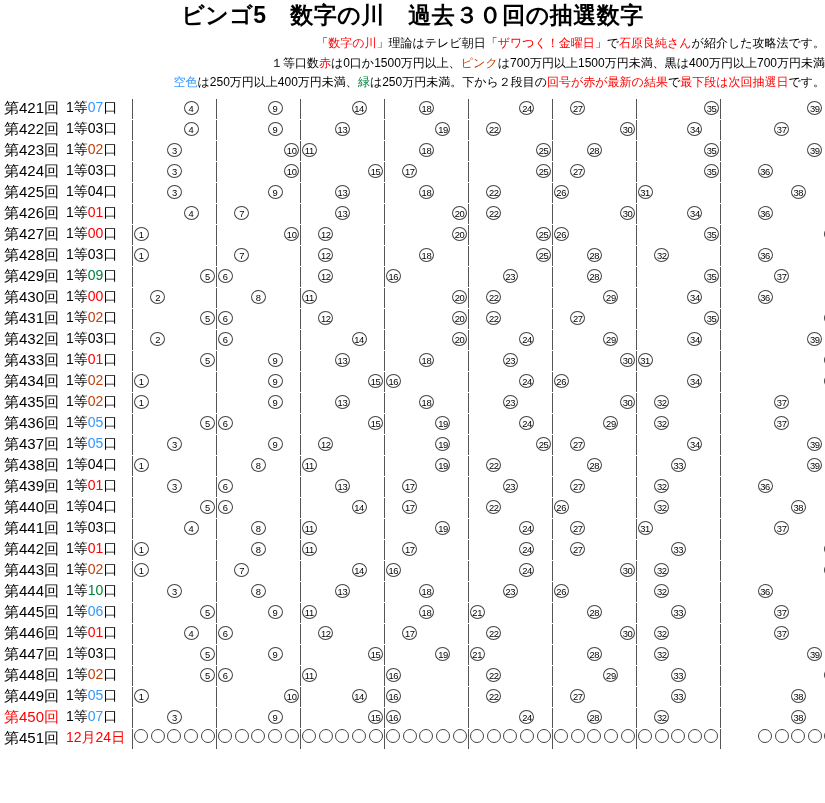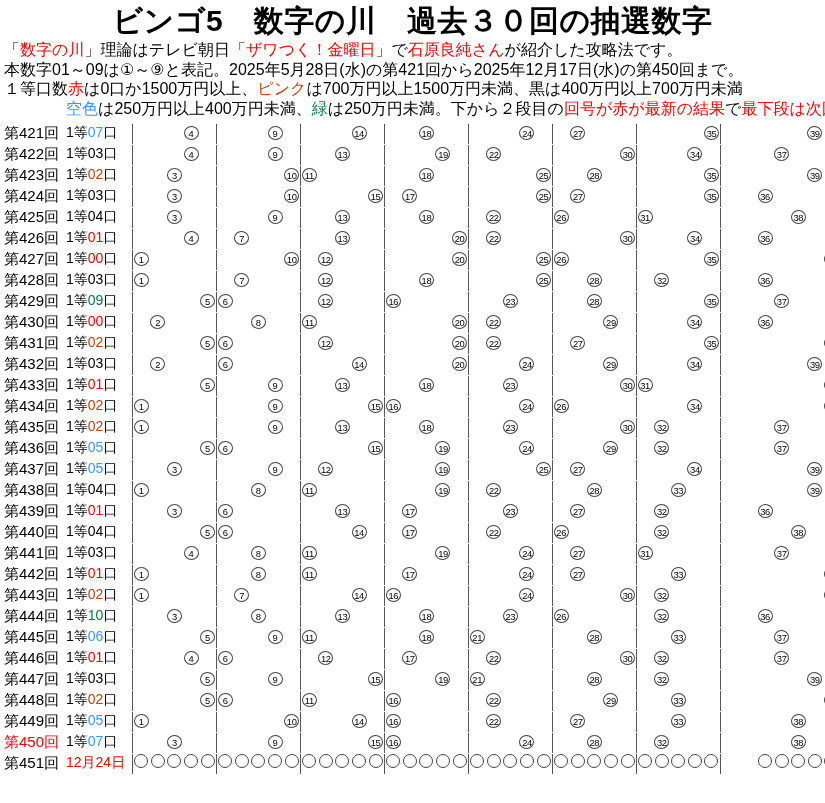--- a/index.html
+++ b/index.html
@@ -8,33 +8,34 @@
     background:#ffffff;
     font-family:"Liberation Sans","DejaVu Sans",sans-serif;
     color:#000000;
     overflow:hidden;
   }
   .page{position:relative;width:825px;height:803px;}
 
   
   .title{
     text-align:center;
-    font-size:30px;
+    font-size:23px;
     font-weight:bold;
     letter-spacing:.5px;
-    padding-top:6px;
+    padding-top:0;
     line-height:30px;
     white-space:pre;
   }
   .desc{
     margin-top:4px;
-    font-size:16px;
+    font-size:12px;
     line-height:19.5px;
     padding-left:4px;
     white-space:nowrap;
+    text-align:right;
   }
   .desc div{height:19.5px;}
   .desc .ind{padding-left:62px;}
 
   .c-red{color:#ff0000;}
   .c-pink{color:#c2410c;}
   .c-sky{color:#3399ff;}
   .c-green{color:#008040;}
   .c-black{color:#000000;}
 
@@ -113,21 +114,20 @@
 </style>
 </head>
 <body>
 
 <div class="page">
 
   <div class="title">ビンゴ5　数字の川　過去３０回の抽選数字</div>
 
   <div class="desc">
       <div><span class="c-black">「</span><span class="c-red">数字の川</span><span class="c-black">」理論はテレビ朝日「</span><span class="c-red">ザワつく！金曜日</span><span class="c-black">」で</span><span class="c-red">石原良純さん</span><span class="c-black">が紹介した攻略法です。</span></div>
-      <div><span class="c-black">本数字01～09は①～⑨と表記。2025年5月28日(水)の第421回から2025年12月17日(水)の第450回まで。</span></div>
       <div><span class="c-black">１等口数</span><span class="c-red">赤</span><span class="c-black">は0口か1500万円以上、</span><span class="c-pink">ピンク</span><span class="c-black">は700万円以上1500万円未満、黒は400万円以上700万円未満</span></div>
       <div class="ind"><span class="c-sky">空色</span><span class="c-black">は250万円以上400万円未満、</span><span class="c-green">緑</span><span class="c-black">は250万円未満。下から２段目の</span><span class="c-red">回号が赤が最新の結果</span><span class="c-black">で</span><span class="c-red">最下段は次回抽選日</span><span class="c-black">です。</span></div>
     </div>
 
   <div class="grid">
       <div class="row"><span class="lbl-round c-black">第421回</span><span class="lbl-prize"><span>1等</span><span class="c-sky">07</span><span>口</span></span><span class="bands"><span class="band"><span class="cell"></span><span class="cell"></span><span class="cell"></span><span class="cell"><span class="num w1">4</span></span><span class="cell"></span></span><span class="band"><span class="cell"></span><span class="cell"></span><span class="cell"></span><span class="cell"><span class="num w1">9</span></span><span class="cell"></span></span><span class="band"><span class="cell"></span><span class="cell"></span><span class="cell"></span><span class="cell"><span class="num">14</span></span><span class="cell"></span></span><span class="band"><span class="cell"></span><span class="cell"></span><span class="cell"><span class="num">18</span></span><span class="cell"></span><span class="cell"></span></span><span class="band"><span class="cell"></span><span class="cell"></span><span class="cell"></span><span class="cell"><span class="num">24</span></span><span class="cell"></span></span><span class="band"><span class="cell"></span><span class="cell"><span class="num">27</span></span><span class="cell"></span><span class="cell"></span><span class="cell"></span></span><span class="band"><span class="cell"></span><span class="cell"></span><span class="cell"></span><span class="cell"></span><span class="cell"><span class="num">35</span></span></span><span class="band last"><span class="cell"></span><span class="cell"></span><span class="cell"></span><span class="cell"><span class="num">39</span></span><span class="cell"></span></span></span></div>
       <div class="row"><span class="lbl-round c-black">第422回</span><span class="lbl-prize"><span>1等</span><span class="c-black">03</span><span>口</span></span><span class="bands"><span class="band"><span class="cell"></span><span class="cell"></span><span class="cell"></span><span class="cell"><span class="num w1">4</span></span><span class="cell"></span></span><span class="band"><span class="cell"></span><span class="cell"></span><span class="cell"></span><span class="cell"><span class="num w1">9</span></span><span class="cell"></span></span><span class="band"><span class="cell"></span><span class="cell"></span><span class="cell"><span class="num">13</span></span><span class="cell"></span><span class="cell"></span></span><span class="band"><span class="cell"></span><span class="cell"></span><span class="cell"></span><span class="cell"><span class="num">19</span></span><span class="cell"></span></span><span class="band"><span class="cell"></span><span class="cell"><span class="num">22</span></span><span class="cell"></span><span class="cell"></span><span class="cell"></span></span><span class="band"><span class="cell"></span><span class="cell"></span><span class="cell"></span><span class="cell"></span><span class="cell"><span class="num">30</span></span></span><span class="band"><span class="cell"></span><span class="cell"></span><span class="cell"></span><span class="cell"><span class="num">34</span></span><span class="cell"></span></span><span class="band last"><span class="cell"></span><span class="cell"><span class="num">37</span></span><span class="cell"></span><span class="cell"></span><span class="cell"></span></span></span></div>
       <div class="row"><span class="lbl-round c-black">第423回</span><span class="lbl-prize"><span>1等</span><span class="c-pink">02</span><span>口</span></span><span class="bands"><span class="band"><span class="cell"></span><span class="cell"></span><span class="cell"><span class="num w1">3</span></span><span class="cell"></span><span class="cell"></span></span><span class="band"><span class="cell"></span><span class="cell"></span><span class="cell"></span><span class="cell"></span><span class="cell"><span class="num">10</span></span></span><span class="band"><span class="cell"><span class="num">11</span></span><span class="cell"></span><span class="cell"></span><span class="cell"></span><span class="cell"></span></span><span class="band"><span class="cell"></span><span class="cell"></span><span class="cell"><span class="num">18</span></span><span class="cell"></span><span class="cell"></span></span><span class="band"><span class="cell"></span><span class="cell"></span><span class="cell"></span><span class="cell"></span><span class="cell"><span class="num">25</span></span></span><span class="band"><span class="cell"></span><span class="cell"></span><span class="cell"><span class="num">28</span></span><span class="cell"></span><span class="cell"></span></span><span class="band"><span class="cell"></span><span class="cell"></span><span class="cell"></span><span class="cell"></span><span class="cell"><span class="num">35</span></span></span><span class="band last"><span class="cell"></span><span class="cell"></span><span class="cell"></span><span class="cell"><span class="num">39</span></span><span class="cell"></span></span></span></div>
       <div class="row"><span class="lbl-round c-black">第424回</span><span class="lbl-prize"><span>1等</span><span class="c-black">03</span><span>口</span></span><span class="bands"><span class="band"><span class="cell"></span><span class="cell"></span><span class="cell"><span class="num w1">3</span></span><span class="cell"></span><span class="cell"></span></span><span class="band"><span class="cell"></span><span class="cell"></span><span class="cell"></span><span class="cell"></span><span class="cell"><span class="num">10</span></span></span><span class="band"><span class="cell"></span><span class="cell"></span><span class="cell"></span><span class="cell"></span><span class="cell"><span class="num">15</span></span></span><span class="band"><span class="cell"></span><span class="cell"><span class="num">17</span></span><span class="cell"></span><span class="cell"></span><span class="cell"></span></span><span class="band"><span class="cell"></span><span class="cell"></span><span class="cell"></span><span class="cell"></span><span class="cell"><span class="num">25</span></span></span><span class="band"><span class="cell"></span><span class="cell"><span class="num">27</span></span><span class="cell"></span><span class="cell"></span><span class="cell"></span></span><span class="band"><span class="cell"></span><span class="cell"></span><span class="cell"></span><span class="cell"></span><span class="cell"><span class="num">35</span></span></span><span class="band last"><span class="cell"><span class="num">36</span></span><span class="cell"></span><span class="cell"></span><span class="cell"></span><span class="cell"></span></span></span></div>
       <div class="row"><span class="lbl-round c-black">第425回</span><span class="lbl-prize"><span>1等</span><span class="c-black">04</span><span>口</span></span><span class="bands"><span class="band"><span class="cell"></span><span class="cell"></span><span class="cell"><span class="num w1">3</span></span><span class="cell"></span><span class="cell"></span></span><span class="band"><span class="cell"></span><span class="cell"></span><span class="cell"></span><span class="cell"><span class="num w1">9</span></span><span class="cell"></span></span><span class="band"><span class="cell"></span><span class="cell"></span><span class="cell"><span class="num">13</span></span><span class="cell"></span><span class="cell"></span></span><span class="band"><span class="cell"></span><span class="cell"></span><span class="cell"><span class="num">18</span></span><span class="cell"></span><span class="cell"></span></span><span class="band"><span class="cell"></span><span class="cell"><span class="num">22</span></span><span class="cell"></span><span class="cell"></span><span class="cell"></span></span><span class="band"><span class="cell"><span class="num">26</span></span><span class="cell"></span><span class="cell"></span><span class="cell"></span><span class="cell"></span></span><span class="band"><span class="cell"><span class="num">31</span></span><span class="cell"></span><span class="cell"></span><span class="cell"></span><span class="cell"></span></span><span class="band last"><span class="cell"></span><span class="cell"></span><span class="cell"><span class="num">38</span></span><span class="cell"></span><span class="cell"></span></span></span></div>

